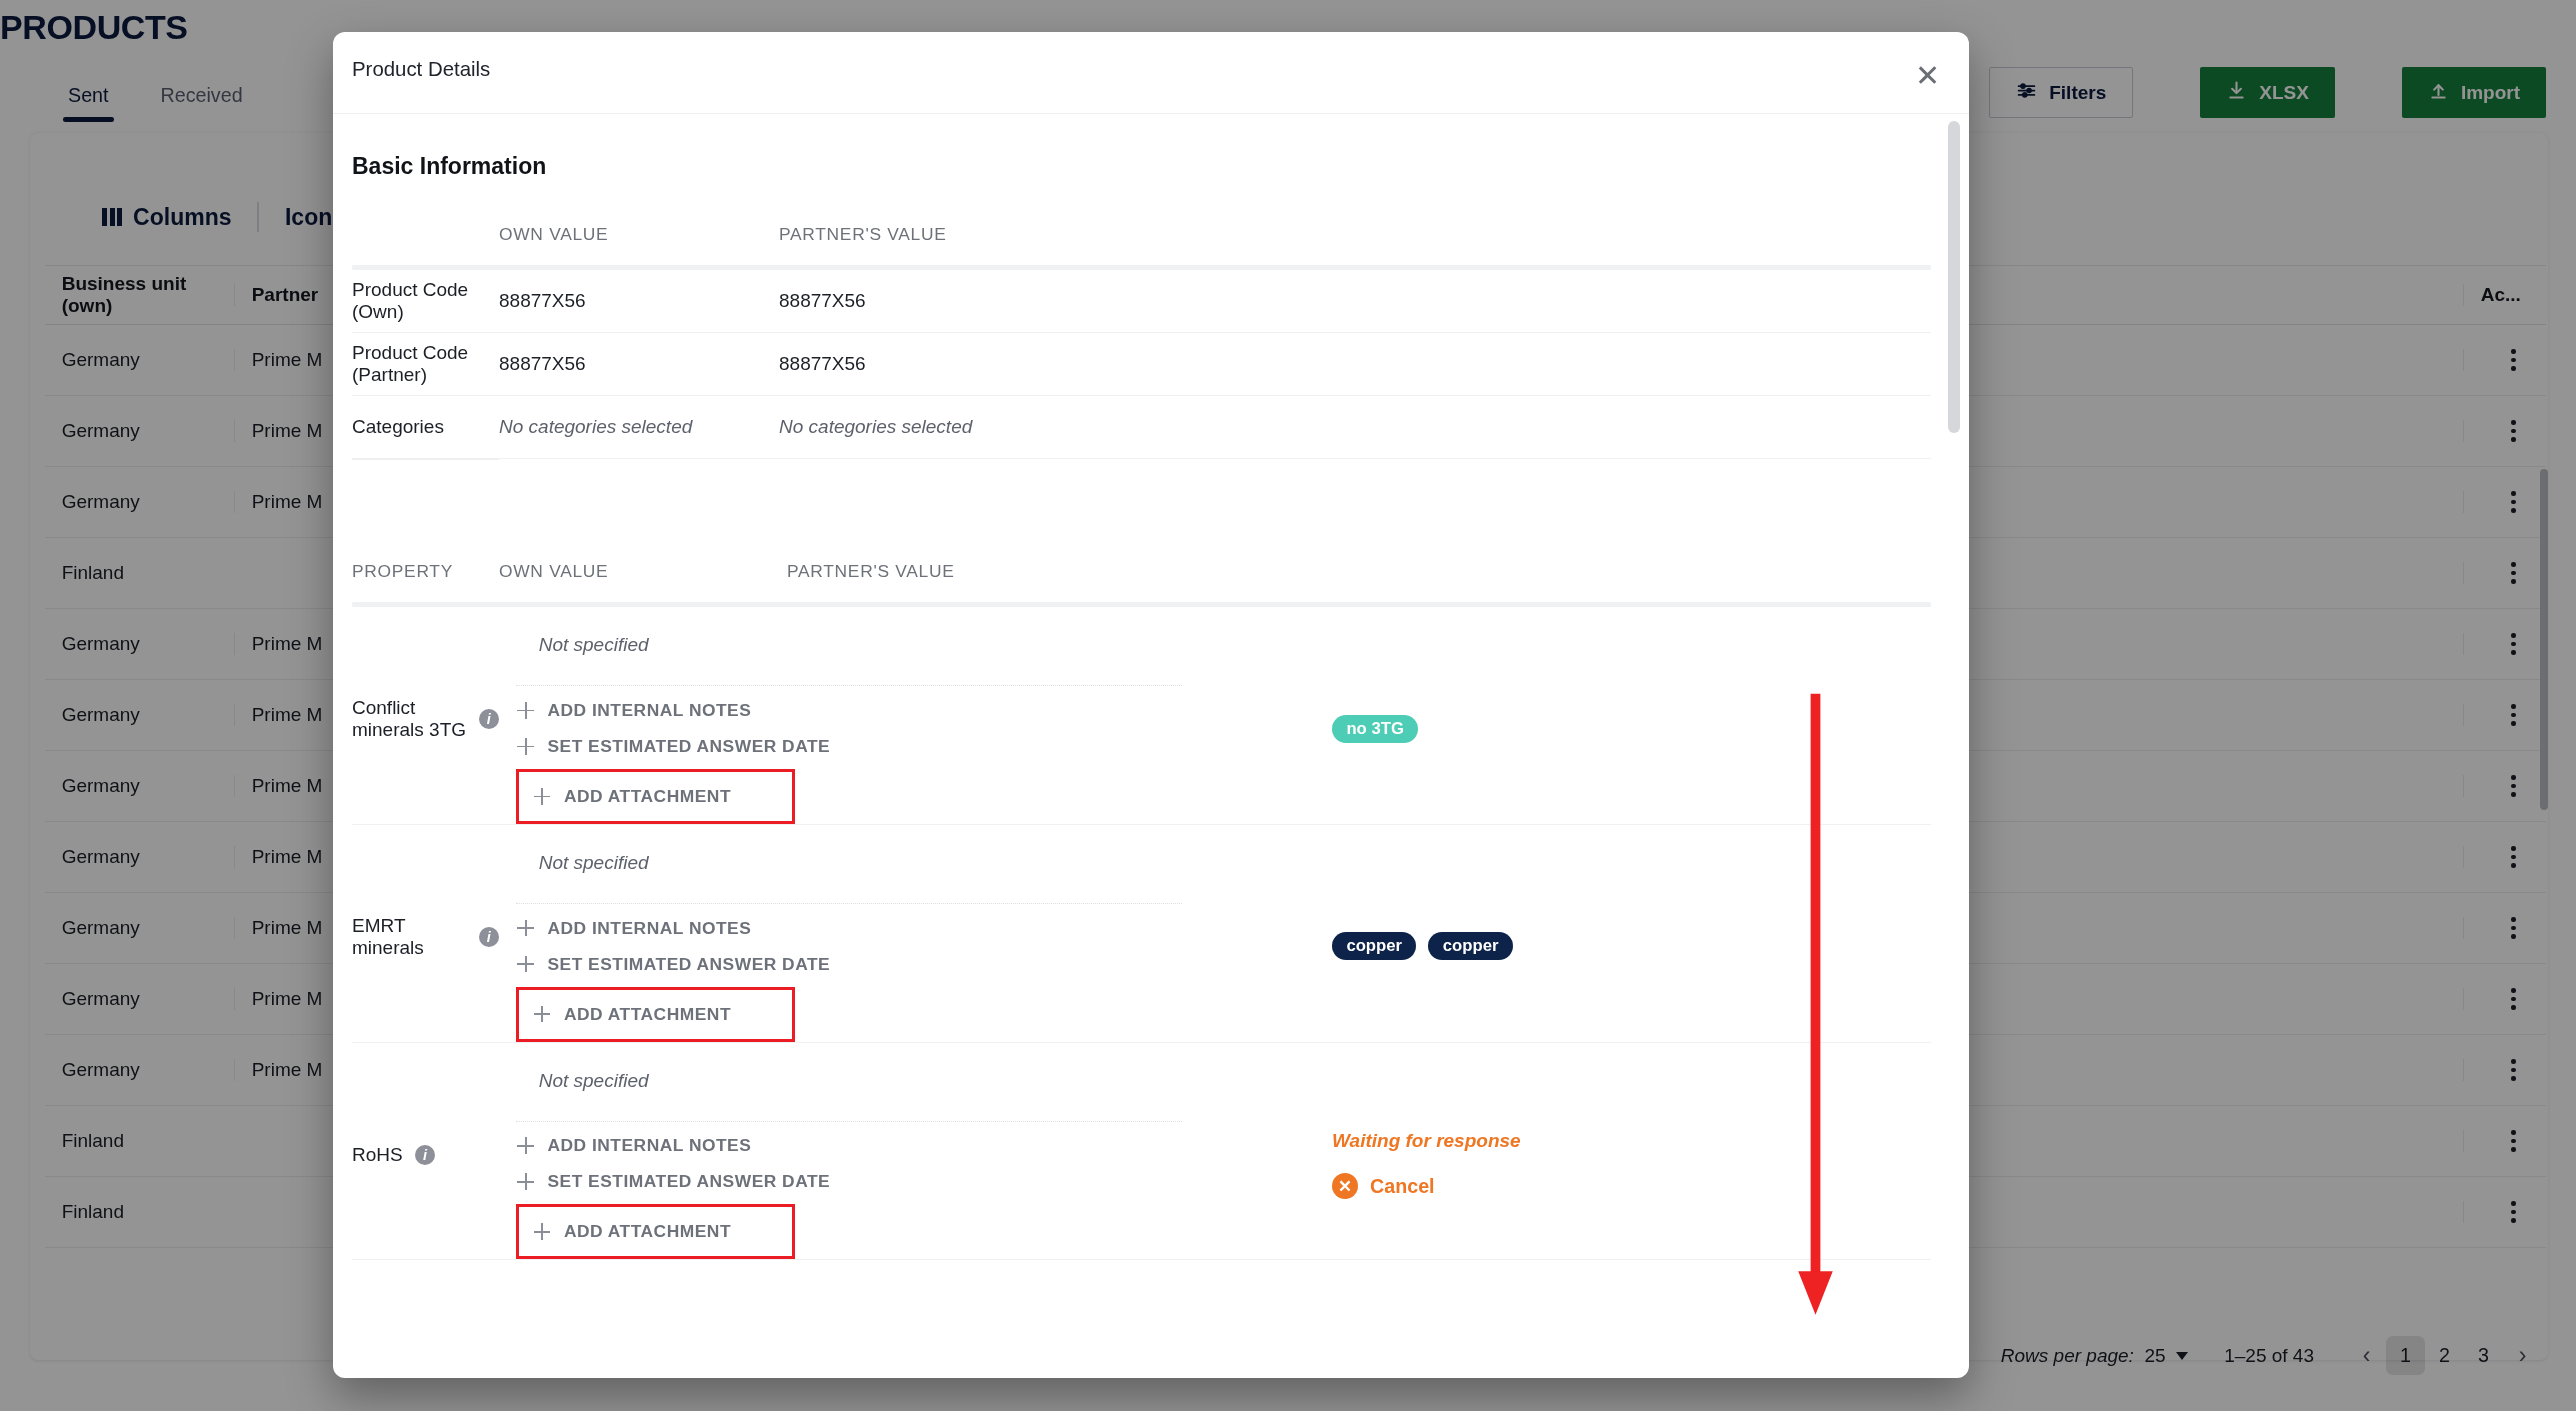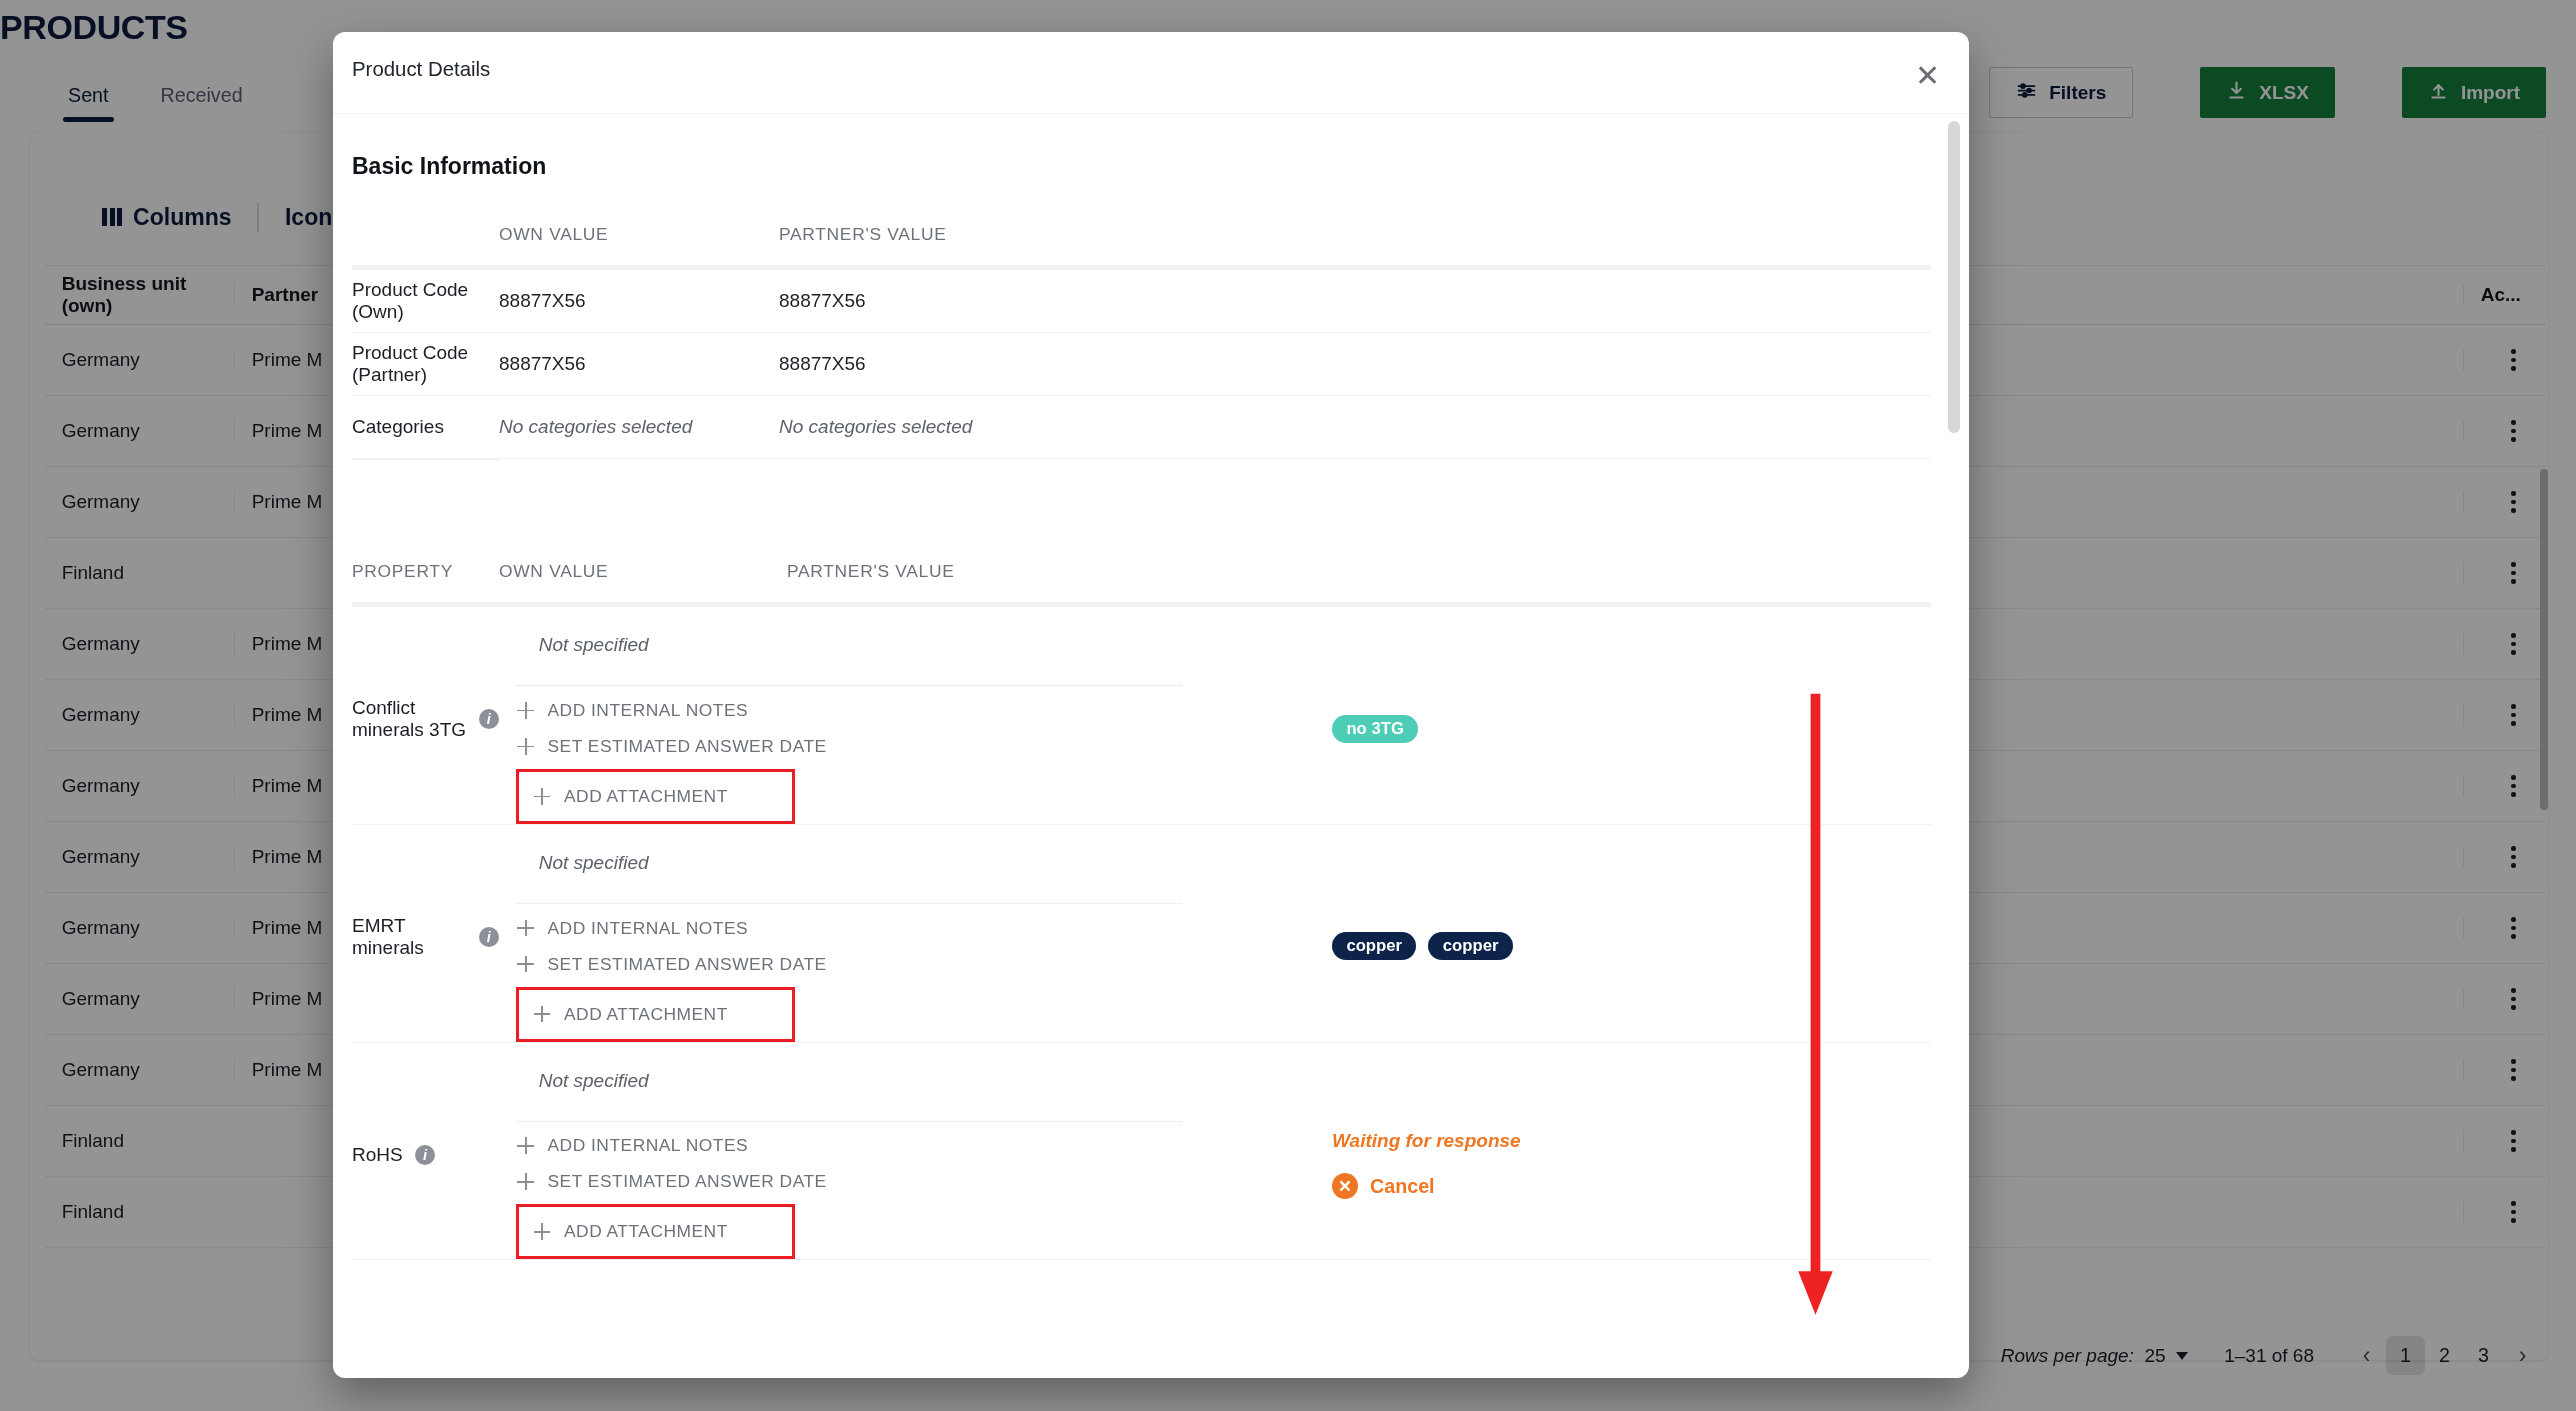--- a/index.html
+++ b/index.html
@@ -209,21 +209,21 @@
     font-size: 19px; font-style: italic; color: #5c616b;
     padding-left: 23px; padding-top: 10.6px;
   }
   .pp-dotted {
     margin-top: 29px; margin-bottom: 6px;
     border-top: 1.5px dotted #dcdee2; width: 666px;
   }
   .action-link {
     display: flex; align-items: center; gap: 13.6px;
     font-size: 17.4px; letter-spacing: 0.5px; color: #6d7179;
-    height: 36px; padding-left: 1.5px;
+    height: 36px; padding-left: 1.5px; font-weight: bold;
   }
   .plus {
     width: 16.7px; height: 16.7px; position: relative; flex: 0 0 auto;
   }
   .plus::before, .plus::after {
     content:""; position:absolute; background:#8a8e96;
   }
   .plus::before { left: 0; right: 0; top: 7.6px; height: 1.9px; }
   .plus::after { top: 0; bottom: 0; left: 7.6px; width: 1.9px; }
   .attach-box {
@@ -505,21 +505,21 @@
 
   <div class="bg-hscroll"></div>
   <div class="bg-vscroll"></div>
 
   <div class="pagination">
     <span class="pg-label">Rows per page:</span>
     <span class="pg-select">
       <span>25</span>
       <span class="caret-down"></span>
     </span>
-    <span class="pg-count">1–31 of 68</span>
+    <span class="pg-count">1–25 of 43</span>
     <span class="pg-btn pg-chev">‹</span>
     <span class="pg-btn current">1</span>
     <span class="pg-btn">2</span>
     <span class="pg-btn">3</span>
     <span class="pg-btn pg-chev">›</span>
   </div>
 </div>
 
 <div class="dim-overlay"></div>
 

